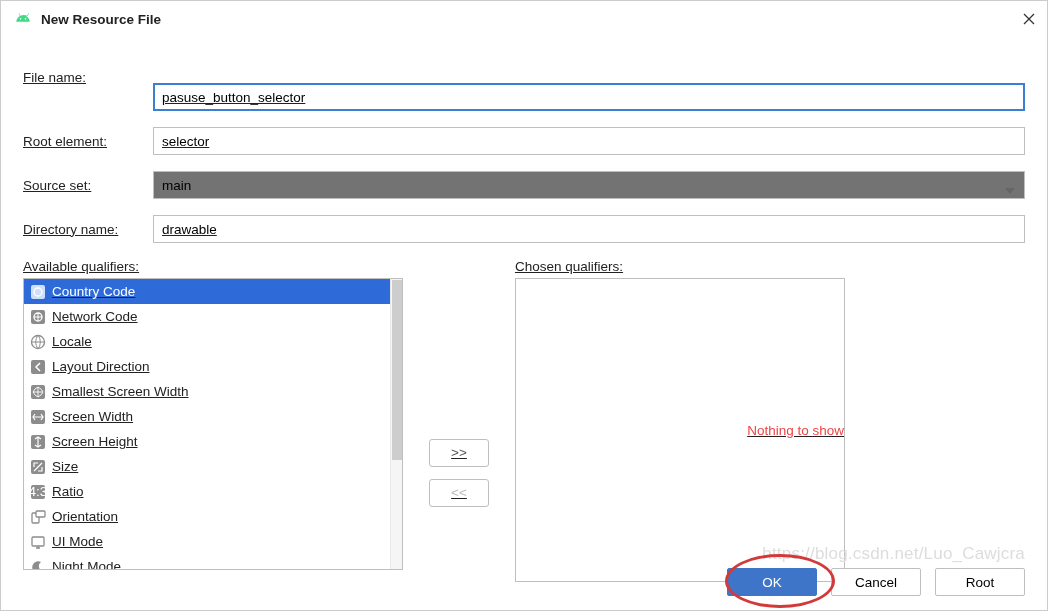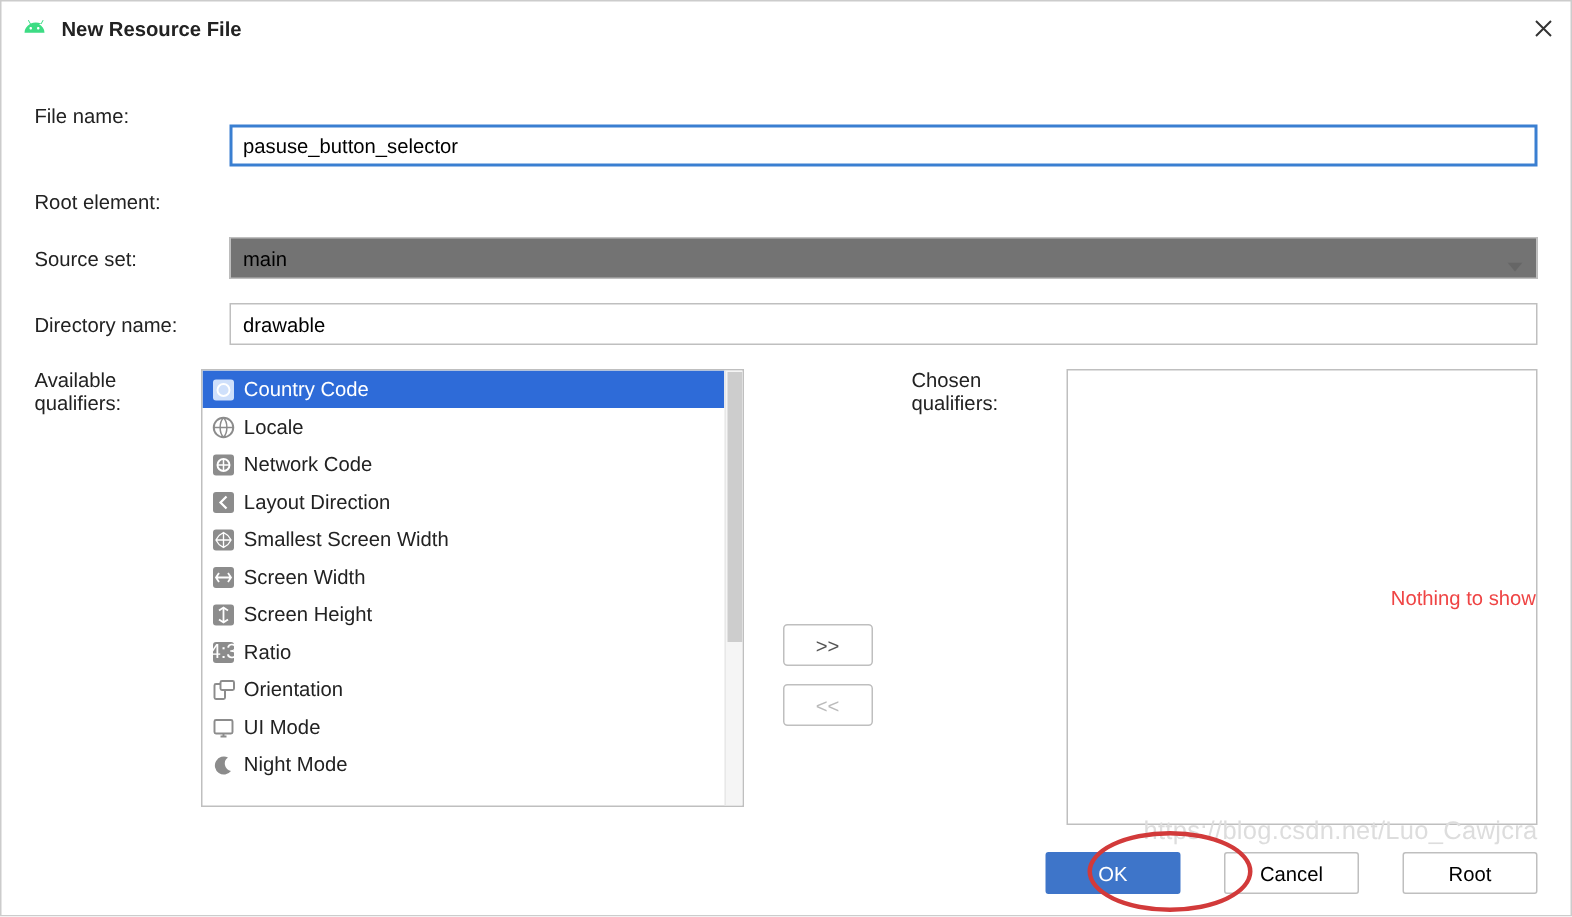--- a/index.html
+++ b/index.html
@@ -1,48 +1,48 @@
 <!DOCTYPE html>
 <html><head>
   <meta charset="utf-8">
   <style>
     * { box-sizing: border-box; margin: 0; padding: 0; font-family: -apple-system, BlinkMacSystemFont, "Segoe UI", Arial, sans-serif; font-size: 13.5px; }
     body { background: #fff; color: #222; }
     .window { width: 1048px; height: 611px; border: 1px solid #ccc; position: relative; background: #fff; }
     .titlebar { height: 36px; display: flex; align-items: center; padding: 0 12px; font-weight: bold; }
     .titlebar .title { margin-left: 8px; flex: 1; color: #222; }
     .close-icon { width: 12px; height: 12px; cursor: pointer; display:flex; align-items:center; justify-content:center; }
-    .content { padding: 6px 22px 0 22px; }
+    .content { padding: 6px 22px 0 22px; text-decoration: underline; }
     .row { display: flex; align-items: center; margin-bottom: 16px; }
     .label { width: 130px; color: #222; }
     .text-input { flex: 1; height: 28px; border: 1px solid #bfbfbf; padding: 0 8px; outline: none; background:#fff; }
     .text-input.focused { border: 2px solid #3a7fd1; padding: 0 7px; margin-top: 40px; }
     .dropdown-wrap { flex: 1; position: relative; }
     .dropdown { width: 100%; height: 28px; border: 1px solid #bfbfbf; background: #737373; padding: 0 8px; appearance: none; -webkit-appearance:none; outline:none; }
     .dropdown-arrow { position: absolute; right: 10px; top: 11px; width: 10px; height: 6px; pointer-events:none; }
 
     .qualifiers { display: flex; margin-top: 6px; gap: 26px; }
-    .panel-wrap { display: flex; flex-direction: row; }
+    .panel-wrap { display: flex; flex-direction: column; }
     .panel-label { margin-bottom: 4px; }
     .listbox { border: 1px solid #bfbfbf; width: 380px; height: 292px; overflow: hidden; position: relative; }
     .listbox .inner { width: calc(100% - 12px); height:100%; overflow-y: auto; }
     .listbox .scrollbar { position:absolute; right:0; top:0; width:12px; height:100%; background:#f5f5f5; border-left:1px solid #e8e8e8; }
     .listbox .scrollbar .thumb { position:absolute; left:1px; top:1px; width:10px; height:180px; background:#cdcdcd; border-radius:0; }
     .list-item { display: flex; align-items: center; height: 25px; padding: 0 6px; cursor: default; gap:6px; }
     .list-item.selected { background: #2e6bd8; color: #fff; }
     .list-item .glyph { width: 16px; height: 16px; display:flex; align-items:center; justify-content:center; color:#888; }
     .list-item.selected .glyph { color: #cfe0fb; }
 
     .btn-col { display:flex; flex-direction: column; justify-content:center; gap:12px; padding-top:104px; }
     .btn-sm { width:60px; height:28px; border:1px solid #bfbfbf; background:#fff; color:#555; cursor:pointer; border-radius:3px; }
     .btn-sm.disabled { color:#bbb; }
 
     .chosen-box { border:1px solid #bfbfbf; width: 330px; height: 304px; display:flex; align-items:center; justify-content:flex-end; color:#ef4444; }
 
-    .footer { position:absolute; bottom:14px; right:22px; display:flex; gap:29px; align-items:flex-end; }
+    .footer { position:absolute; bottom:14px; right:22px; display:flex; gap:14px; align-items:flex-end; }
     .btn { height:28px; width:90px; border:1px solid #bfbfbf; background:#fff; border-radius:2px; cursor:pointer; font-size:13.5px; }
     .btn.primary { background:#3e75c9; color:#fff; border-color:#3e75c9; }
     .ok-ring { position:absolute; width:110px; height:54px; border:3px solid #d23a3a; border-radius:50%; bottom:2px; right:212px; pointer-events:none; }
 
     .android-icon svg { width:20px; height:20px; }
     .watermark { position:absolute; right:22px; bottom:46px; color:#ddd; font-size:17px; letter-spacing:0.2px; }
   </style>
 </head>
 <body>
 
@@ -61,20 +61,21 @@
     </span>
   </div>
 
   <div class="content">
     <div class="row">
       <span class="label">File name:</span>
       <input class="text-input focused" value="pasuse_button_selector" style="">
     </div>
     <div class="row">
       <span class="label">Root element:</span>
+      <input class="text-input" value="selector" style="">
     </div>
     <div class="row">
       <span class="label">Source set:</span>
       <div class="dropdown-wrap">
         <input class="dropdown" readonly="" value="main" style="">
         <span class="dropdown-arrow">
           <svg viewBox="0 0 10 6" width="10" height="6">
               <path d="M0 0 L5 6 L10 0 Z" fill="#666"></path>
             </svg>
         </span>
@@ -95,40 +96,40 @@
                   <svg width="16" height="16">
                     <rect x="1" y="1" width="14" height="14" rx="2" fill="#cfe0fb"></rect>
                     <circle cx="8" cy="8" r="4" fill="none" stroke="#fff" stroke-width="1.3"></circle>
                   </svg>
                 </span>
                 <span>Country Code</span>
               </div>
               <div class="list-item">
                 <span class="glyph">
                   <svg width="16" height="16">
+                    <rect x="1" y="1" width="14" height="14" rx="2" fill="#8c8c8c"></rect>
+                    <circle cx="8" cy="8" r="4" fill="none" stroke="#fff" stroke-width="1.3"></circle>
+                    <path d="M4 8h8M8 4v8" stroke="#fff" stroke-width="1"></path>
+                  </svg>
+                </span>
+                <span>Network Code</span>
+              </div>
+              <div class="list-item">
+                <span class="glyph">
+                  <svg width="16" height="16">
                     <circle cx="8" cy="8" r="6.5" fill="none" stroke="#8c8c8c" stroke-width="1.3"></circle>
                     <path d="M1.5 8h13M8 1.5c3 3 3 10 0 13M8 1.5c-3 3-3 10 0 13" stroke="#8c8c8c" stroke-width="1" fill="none"></path>
                   </svg>
                 </span>
                 <span>Locale</span>
               </div>
               <div class="list-item">
                 <span class="glyph">
                   <svg width="16" height="16">
                     <rect x="1" y="1" width="14" height="14" rx="2" fill="#8c8c8c"></rect>
-                    <circle cx="8" cy="8" r="4" fill="none" stroke="#fff" stroke-width="1.3"></circle>
-                    <path d="M4 8h8M8 4v8" stroke="#fff" stroke-width="1"></path>
-                  </svg>
-                </span>
-                <span>Network Code</span>
-              </div>
-              <div class="list-item">
-                <span class="glyph">
-                  <svg width="16" height="16">
-                    <rect x="1" y="1" width="14" height="14" rx="2" fill="#8c8c8c"></rect>
                     <path d="M10 4l-4 4 4 4" stroke="#fff" stroke-width="1.5" fill="none"></path>
                   </svg>
                 </span>
                 <span>Layout Direction</span>
               </div>
               <div class="list-item">
                 <span class="glyph">
                   <svg width="16" height="16">
                     <rect x="1" y="1" width="14" height="14" rx="2" fill="#8c8c8c"></rect>
                     <path d="M3 8h10M5 5l-2 3 2 3M11 5l2 3-2 3M8 3v10M5 5l3-2 3 2M5 11l3 2 3-2" stroke="#fff" stroke-width="0.9" fill="none"></path>
@@ -146,20 +147,29 @@
                 <span>Screen Width</span>
               </div>
               <div class="list-item">
                 <span class="glyph">
                   <svg width="16" height="16">
                     <rect x="1" y="1" width="14" height="14" rx="2" fill="#8c8c8c"></rect>
                     <path d="M8 3v10M5 5l3-2 3 2M5 11l3 2 3-2" stroke="#fff" stroke-width="1.2" fill="none"></path>
                   </svg>
                 </span>
                 <span>Screen Height</span>
+              </div>
+              <div class="list-item">
+                <span class="glyph">
+                  <svg width="16" height="16">
+                    <rect x="1" y="1" width="14" height="14" rx="2" fill="#8c8c8c"></rect>
+                    <path d="M4 12L12 4M4 8V4h4M12 8v4H8" stroke="#fff" stroke-width="1.2" fill="none"></path>
+                  </svg>
+                </span>
+                <span>Size</span>
               </div>
               <div class="list-item">
                 <span class="glyph">
                   <svg width="16" height="16">
                     <rect x="1" y="1" width="14" height="14" rx="2" fill="#8c8c8c"></rect>
                     <text x="8" y="11.5" text-anchor="middle" font-size="7" fill="#fff" font-family="Arial">4:3</text>
                   </svg>
                 </span>
                 <span>Ratio</span>
               </div>

